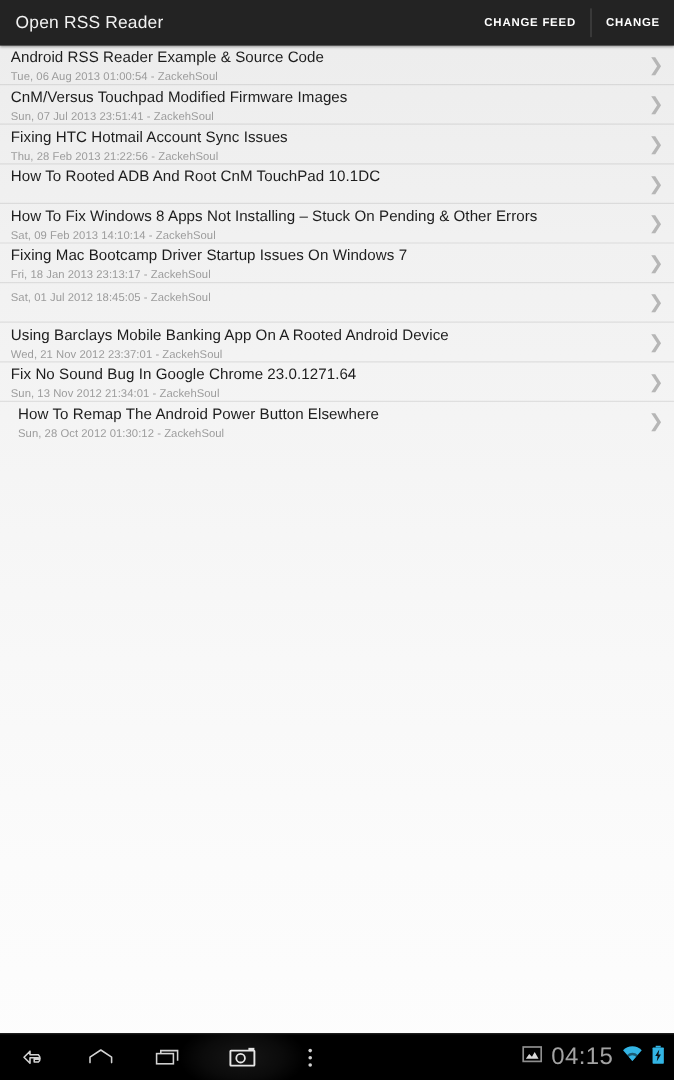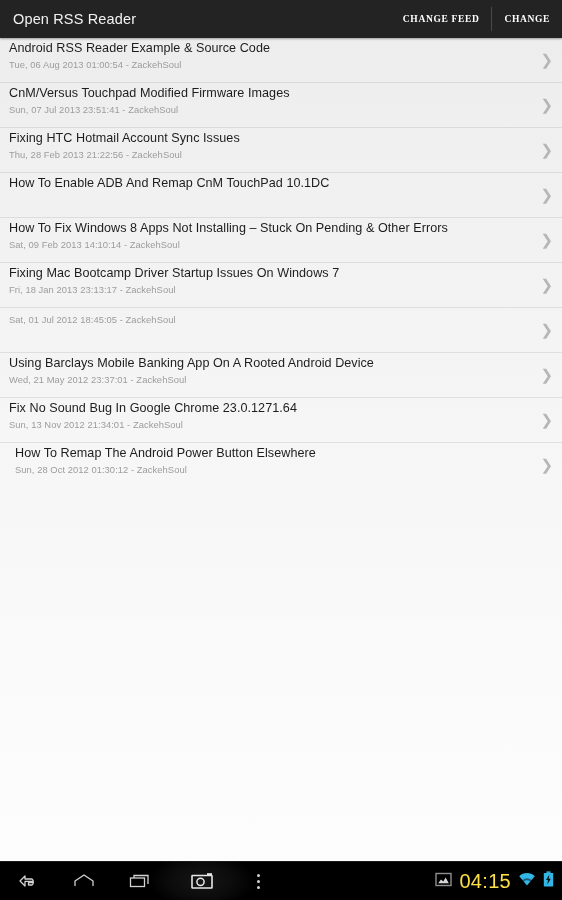--- a/index.html
+++ b/index.html
@@ -56,38 +56,37 @@
     align-items: center;
     justify-content: center;
     color: #ffffff;
     font-size: 9.5px;
     font-weight: bold;
     letter-spacing: 0.65px;
     padding: 12px 12px;
     white-space: nowrap;
     cursor: pointer;
     user-select: none;
-    font-family: Liberation Serif, serif;
   }
   .action-sep {
     width: 1px;
     margin: 7px 0;
     background: #4a4a4a;
     flex: 0 0 1px;
   }
 
   
   .feed-list {
     flex: 1 1 auto;
     overflow: hidden;
     position: relative;
   }
   .feed-row {
     position: relative;
-    height: 45px;
+    height: 33px;
     box-sizing: border-box;
     padding: 3px 30px 0 9px;
     display: flex;
     flex-direction: column;
     justify-content: flex-start;
     cursor: pointer;
     border-bottom: 1px solid rgba(0,0,0,0.085);
   }
   .feed-row:last-child {
     border-bottom: none;
@@ -179,21 +178,21 @@
   .nav-right {
     position: absolute;
     right: 8px;
     top: 0;
     height: 38px;
     display: flex;
     align-items: center;
     gap: 7px;
   }
   .status-clock {
-    color: #fde047;
+    color: #a3a3a3;
     font-size: 20px;
     line-height: 1;
     letter-spacing: 0.3px;
     font-family: "Liberation Sans", sans-serif;
   }
 </style>
 </head>
 <body>
 
 <div id="app">
@@ -221,21 +220,21 @@
       <div class="row-chevron">❯</div>
     </div>
 
     <div class="feed-row">
       <div class="row-title">Fixing HTC Hotmail Account Sync Issues</div>
       <div class="row-meta">Thu, 28 Feb 2013 21:22:56 - ZackehSoul</div>
       <div class="row-chevron">❯</div>
     </div>
 
     <div class="feed-row">
-      <div class="row-title">How To Enable ADB And Remap CnM TouchPad 10.1DC</div>
+      <div class="row-title">How To Rooted ADB And Root CnM TouchPad 10.1DC</div>
       <div class="row-chevron">❯</div>
     </div>
 
     <div class="feed-row">
       <div class="row-title">How To Fix Windows 8 Apps Not Installing – Stuck On Pending &amp; Other Errors</div>
       <div class="row-meta">Sat, 09 Feb 2013 14:10:14 - ZackehSoul</div>
       <div class="row-chevron">❯</div>
     </div>
 
     <div class="feed-row">
@@ -244,21 +243,21 @@
       <div class="row-chevron">❯</div>
     </div>
 
     <div class="feed-row">
       <div class="row-meta">Sat, 01 Jul 2012 18:45:05 - ZackehSoul</div>
       <div class="row-chevron">❯</div>
     </div>
 
     <div class="feed-row">
       <div class="row-title">Using Barclays Mobile Banking App On A Rooted Android Device</div>
-      <div class="row-meta">Wed, 21 May 2012 23:37:01 - ZackehSoul</div>
+      <div class="row-meta">Wed, 21 Nov 2012 23:37:01 - ZackehSoul</div>
       <div class="row-chevron">❯</div>
     </div>
 
     <div class="feed-row">
       <div class="row-title">Fix No Sound Bug In Google Chrome 23.0.1271.64</div>
       <div class="row-meta">Sun, 13 Nov 2012 21:34:01 - ZackehSoul</div>
       <div class="row-chevron">❯</div>
     </div>
 
     <div class="feed-row">

